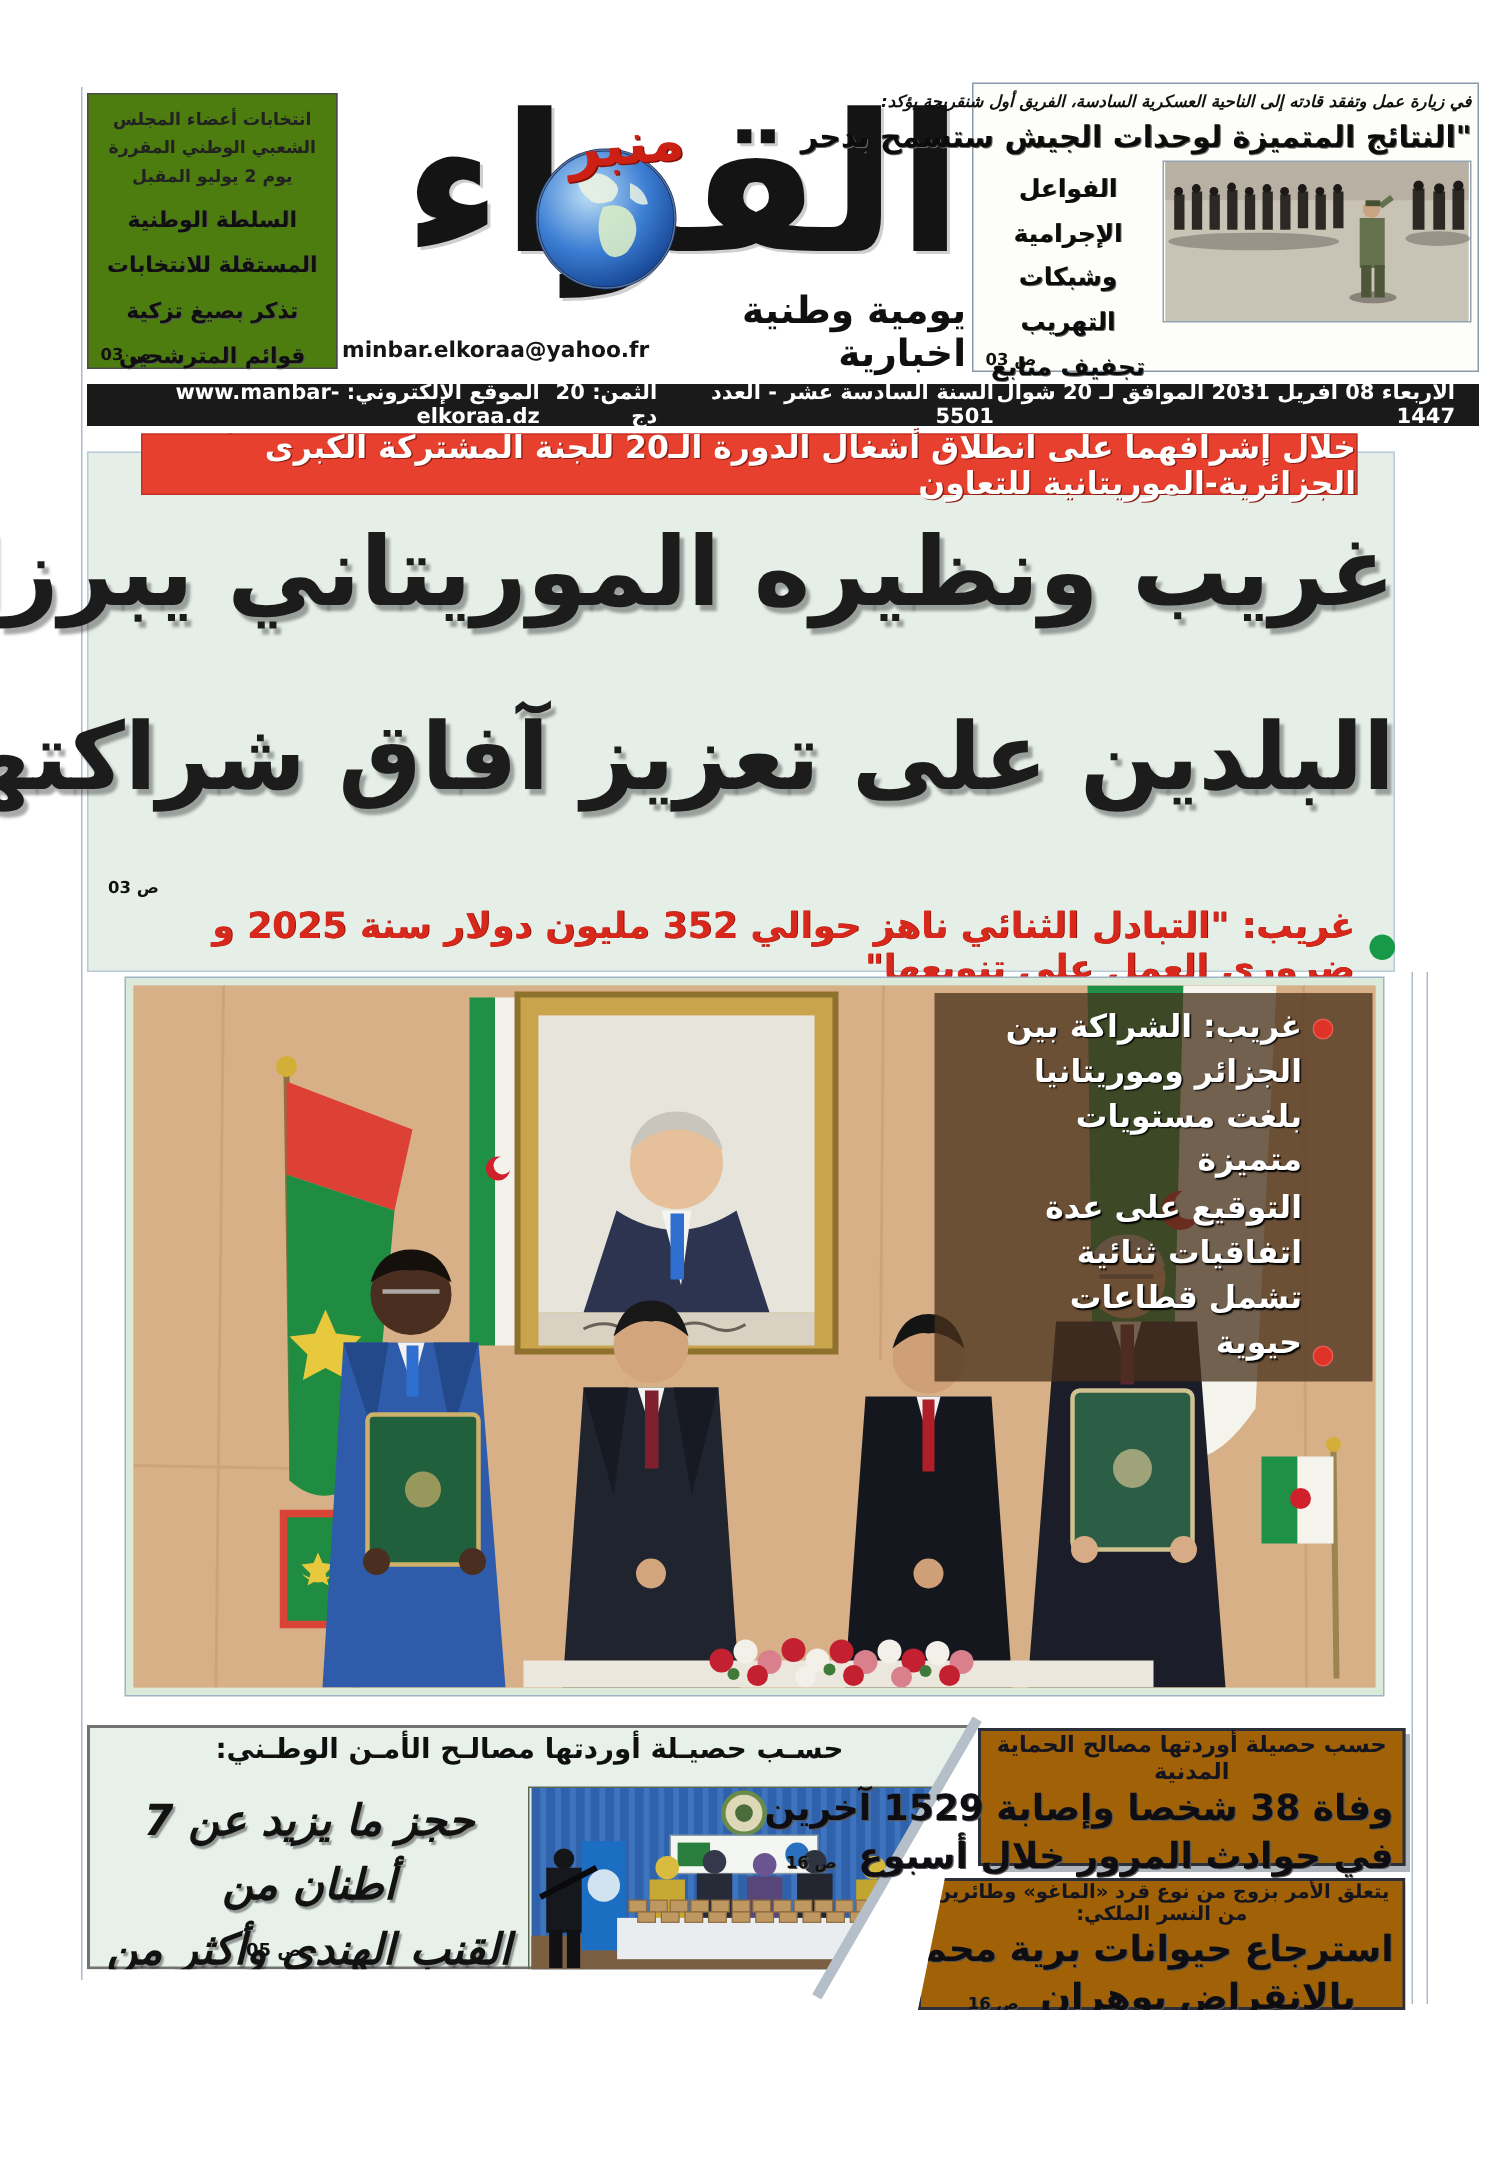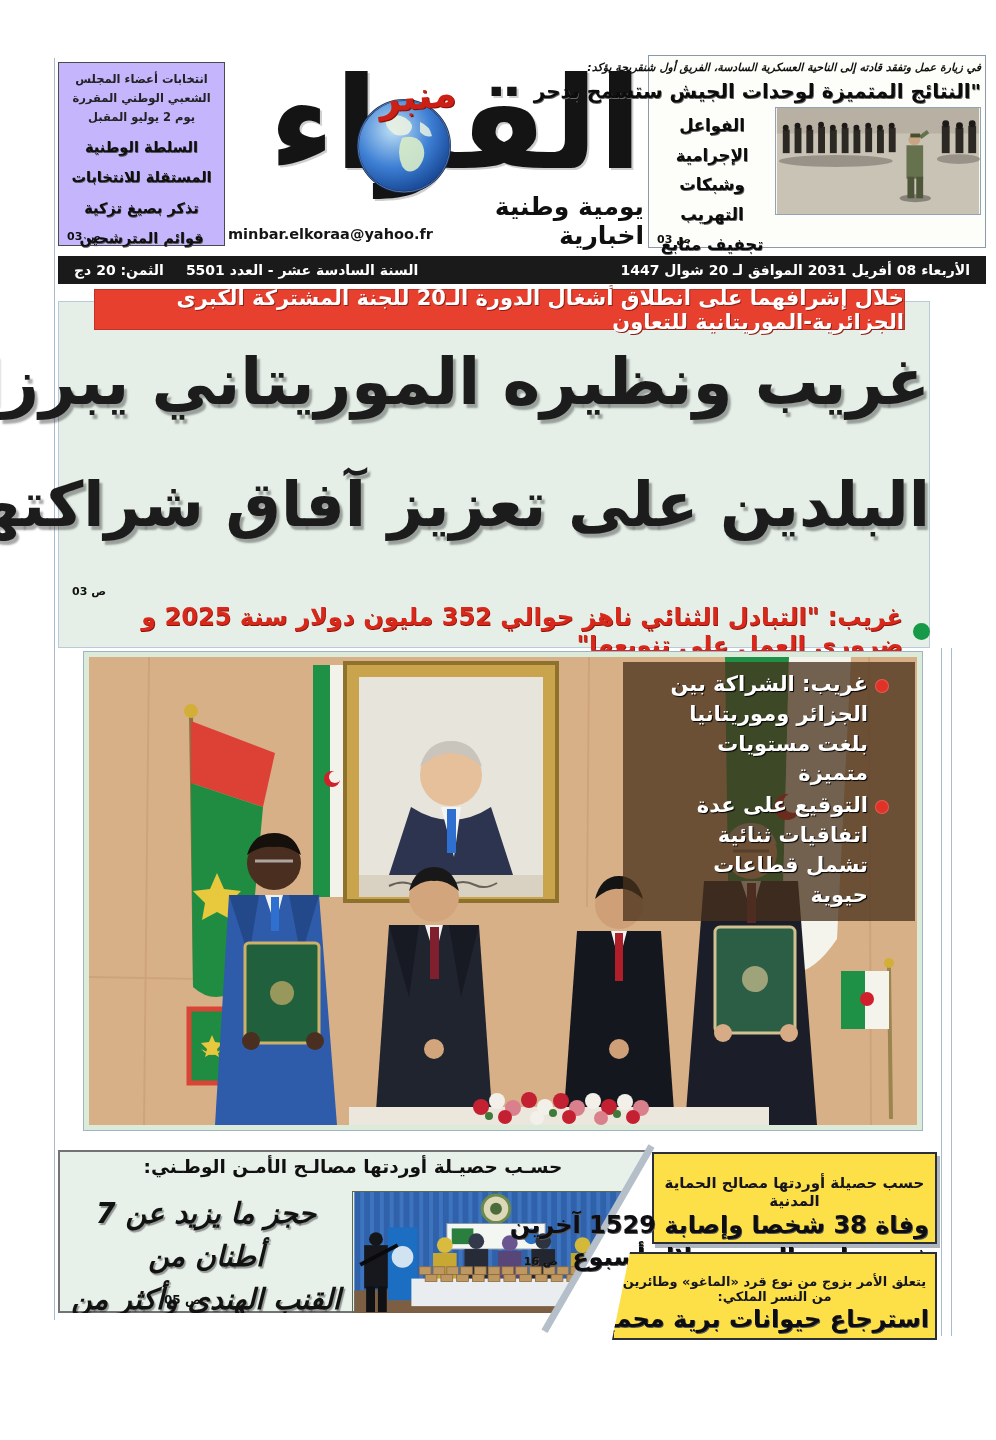--- a/index.html
+++ b/index.html
@@ -2,21 +2,21 @@
 <html lang="ar"><head>
 <meta charset="utf-8">
 <style>
   * { margin:0; padding:0; box-sizing:border-box; }
   body { background:#ffffff; font-family:"DejaVu Sans", sans-serif; }
   .page { position:relative; width:996px; height:1440px; margin:0 auto; background:#fff; overflow:hidden; direction:rtl; }
 
   .vline { position:absolute; width:1px; background:#a9bccd; }
 
   
-  .box-tl { position:absolute; left:58px; top:62px; width:167px; height:184px; border:1px solid #4a4a4a; background:#c4b5fd; text-align:center; padding:7px 4px 14px; }
+  .box-tl { position:absolute; left:58px; top:62px; width:167px; height:184px; border:1px solid #4a4a4a; background:#4d7c0f; text-align:center; padding:7px 4px 14px; }
   .box-tl .kicker { font-size:11.5px; font-weight:bold; line-height:1.65; color:#222; }
   .box-tl .hl { font-size:14.5px; font-weight:bold; line-height:2.1; color:#0f0f0f; margin-top:5px; text-shadow:0.6px 0.6px 0 #555; }
   .pref { font-size:11px; font-weight:bold; color:#111; }
   .box-tl .pref { position:absolute; left:8px; bottom:2px; }
 
   
   .masthead { position:absolute; left:228px; top:58px; width:416px; height:192px; }
   .m-title { position:absolute; right:2px; top:-14px; font-size:128px; line-height:1.25; font-weight:bold; color:#141414; letter-spacing:-5px; text-shadow:2px 2px 0 #cfcfcf; }
   .m-red { position:absolute; left:150px; top:16px; color:#cc2015; font-size:38px; font-weight:bold; transform:rotate(-5deg); text-shadow:1px 1px 0 #801008; }
   .m-globe { position:absolute; left:128px; top:40px; width:96px; height:96px; }
@@ -42,35 +42,35 @@
   .lead-h2 { position:absolute; left:58px; top:468px; width:872px; text-align:center; font-size:62px; font-weight:bold; color:#1c1c1c; white-space:nowrap; letter-spacing:-2px; text-shadow:3px 4px 2px rgba(30,30,30,0.38); }
   .lead-pref { position:absolute; left:72px; top:585px; }
   .lead-sub { position:absolute; left:58px; top:603px; width:872px; display:flex; justify-content:center; align-items:center; gap:10px; color:#d8281c; font-size:24px; font-weight:bold; text-shadow:0.6px 0.6px 0 #8c1208; }
   .dot-green { width:17px; height:17px; border-radius:50%; background:#169a47; flex:none; }
 
   
   .mainphoto { position:absolute; left:84px; top:652px; width:838px; height:478px; border:5px solid #dcead9; outline:1px solid #9fb4c4; background:#d8b088; }
   .mainphoto svg { display:block; width:828px; height:468px; }
   .caption-box { position:absolute; left:534px; top:5px; width:292px; background:rgba(72,48,27,0.75); padding:8px 26px 10px; }
   .cap-line { display:flex; gap:7px; color:#fff; font-size:21px; font-weight:bold; line-height:1.42; text-align:right; text-shadow:1px 1px 1px #000; }
-  .cap-line + .cap-line { margin-top:2px; }
+  .cap-line + .cap-line { margin-top:2px;align-items:flex-end; }
   .dot-red { width:14px; height:14px; border-radius:50%; background:#e03226; border:1px solid #fff3; flex:none; margin-top:9px; }
 
   
   .box-bl { position:absolute; left:58px; top:1150px; width:590px; height:163px; background:#e7f0e9; border:2px solid #737373; clip-path:polygon(0 0, 100% 0, calc(100% - 92px) 100%, 0 100%); }
   .box-bl .kicker { text-align:center; font-size:18.5px; font-weight:bold; letter-spacing:1px; color:#101010; margin-top:4px; }
   .box-bl .row { display:flex; margin-top:12px;font-style:italic; }
   .box-bl .photo { width:288px; height:124px; flex:none; margin:2px 6px 0 0; border:1px solid #5a6a55; }
   .box-bl .hl { flex:1; text-align:center; font-size:28.5px; font-weight:bold; line-height:1.5; color:#121212; padding-top:4px; text-shadow:1.5px 2px 1px rgba(20,20,20,0.4); }
   .box-bl .pref { position:absolute; left:104px; bottom:4px; font-size:12px; }
 
   .diag-stripe { position:absolute; left:648px; top:1146px; width:7px; height:214px; background:#b4bfca; transform:rotate(30deg); transform-origin:top center; }
 
   
-  .box-br { position:absolute; background:#fde047; border:2px solid #2a2f3a; box-shadow:3px 4px 0 rgba(110,120,135,0.55); text-align:center; padding:20px 6px; }
+  .box-br { position:absolute; background:#a16207; border:2px solid #2a2f3a; box-shadow:3px 4px 0 rgba(110,120,135,0.55); text-align:center; padding:0 6px; }
   .box-br1 { left:652px; top:1152px; width:285px; height:92px; }
   .box-br2 { left:612px; top:1252px; width:325px; height:88px; clip-path:polygon(18px 0, 100% 0, 100% 100%, 0 100%); }
   .box-br .kicker { font-size:15px; font-weight:bold; color:#15151f; }
   .box-br2 .kicker { font-size:13px; }
   .box-br .hl { font-size:24px; font-weight:bold; color:#0d0d12; line-height:1.32; text-shadow:0.8px 0.8px 0 #555; white-space:nowrap; }
   .box-br .pref { font-size:11px; margin-right:6px; }
 </style>
 </head>
 <body>
 
@@ -164,20 +164,21 @@
     </div>
     <div class="pref">ص 03</div>
   </div>
 
   <div class="datebar">
     <span>الأربعاء 08 أفريل 2031 الموافق لـ 20 شوال 1447</span>
     <span style="display:flex; gap:22px;">
       <span>السنة السادسة عشر -  العدد 5501</span>
       <span>الثمن: 20 دج</span>
     </span>
+    <span>الموقع الإلكتروني:  www.manbar-elkoraa.dz</span>
   </div>
 
   <div class="lead-bg"></div>
   <div class="banner">خلال إشرافهما على انطلاق أشغال الدورة الـ20 للجنة المشتركة الكبرى الجزائرية-الموريتانية للتعاون</div>
   <div class="lead-h1">غريب ونظيره الموريتاني يبرزان عزم</div>
   <div class="lead-h2">البلدين على تعزيز آفاق شراكتهما الثنائية</div>
   <div class="pref lead-pref">ص 03</div>
   <div class="lead-sub">
     <span class="dot-green"></span>
     <span>غريب: "التبادل الثنائي ناهز حوالي 352 مليون دولار سنة 2025 و ضروري العمل على تنويعها"</span>

